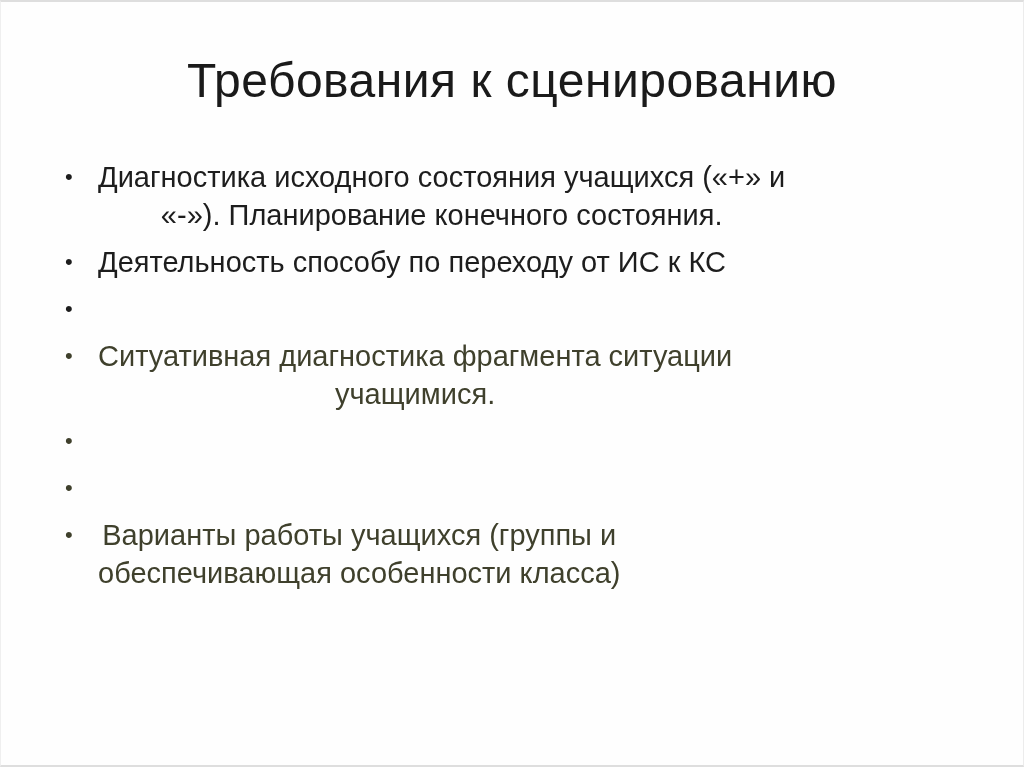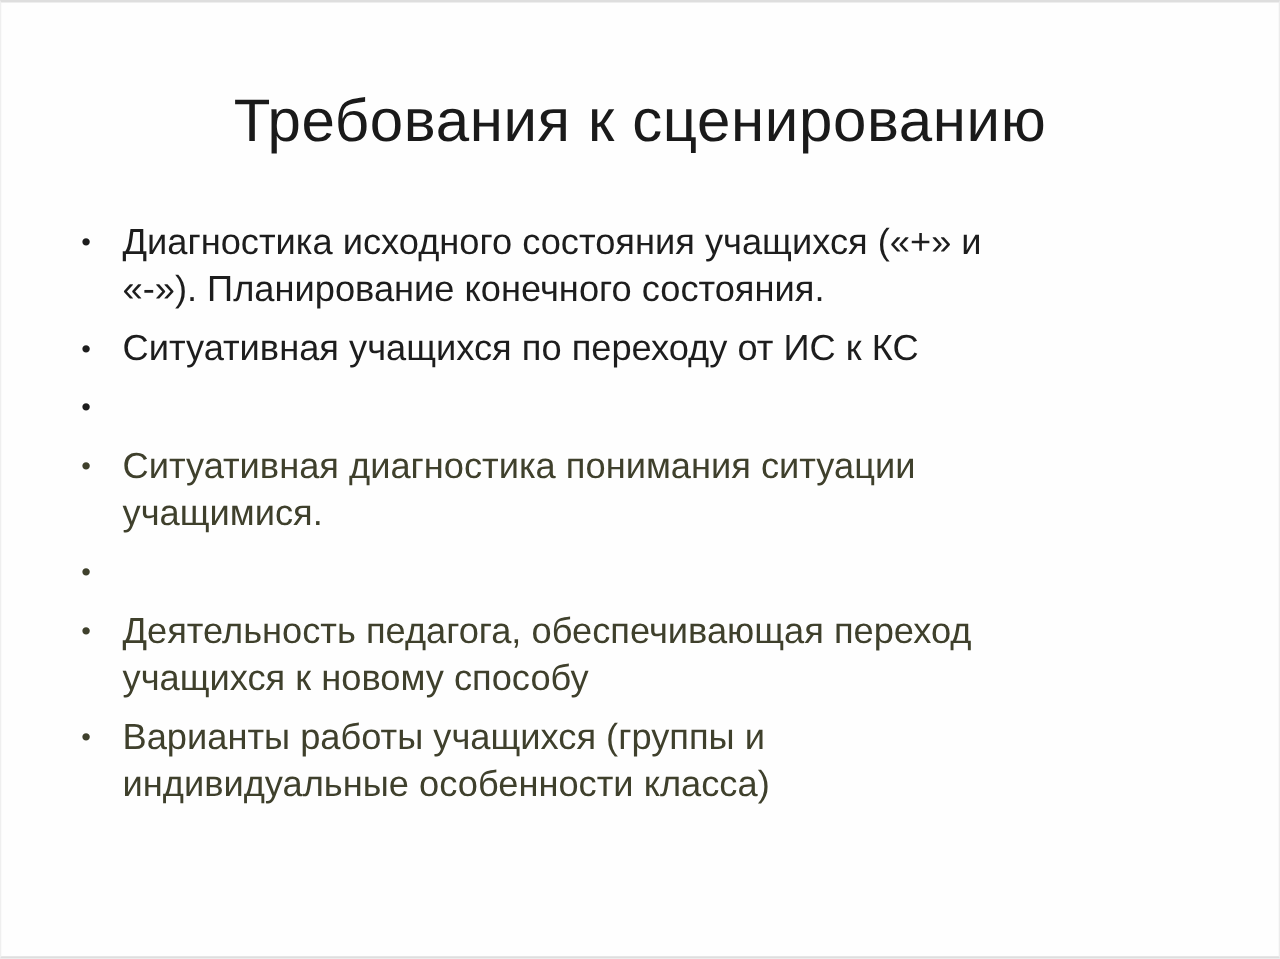--- a/index.html
+++ b/index.html
@@ -15,21 +15,21 @@
     font-family: "Liberation Sans", "DejaVu Sans", sans-serif;
   }
   .slide {
     width: 1024px;
     height: 767px;
     background: var(--background);
     border-top: 2px solid var(--border);
     border-bottom: 2px solid var(--border);
     border-left: 1px solid #efefef;
     border-right: 1px solid #ececec;
-    padding-top: 67px;
+    padding-top: 50px;
     overflow: hidden;
   }
   .slide-title {
     text-align: center;
     font-size: 48px;
     font-weight: 400;
     line-height: 1.2;
     color: var(--title-text);
     letter-spacing: 0.5px;
   }
@@ -49,53 +49,52 @@
   .bullet-item[data-color="black"] { color: var(--bullet-black); }
   .bullet-item[data-color="olive"] { color: var(--bullet-olive); }
   .bullet-marker {
     flex: 0 0 33px;
     font-size: 22px;
     line-height: 38px;
   }
   .bullet-text {
     white-space: pre-line;
     max-width: 900px;
+    text-align: center;
   }
 </style>
 </head>
 <body>
 
 <div class="slide">
   <h1 class="slide-title">Требования к сценированию</h1>
 
   <ul class="bullet-list">
     <li class="bullet-item" data-color="black">
       <span class="bullet-marker">•</span>
       <span class="bullet-text">Диагностика исходного состояния учащихся («+» и
 «-»). Планирование конечного состояния.</span>
     </li>
     <li class="bullet-item" data-color="black">
       <span class="bullet-marker">•</span>
-      <span class="bullet-text">Ситуативная учащихся по переходу от ИС к КС</span>
+      <span class="bullet-text">Деятельность способу по переходу от ИС к КС</span>
     </li>
     <li class="bullet-item" data-color="black">
       <span class="bullet-marker">•</span>
     </li>
     <li class="bullet-item" data-color="olive">
       <span class="bullet-marker">•</span>
-      <span class="bullet-text">Ситуативная диагностика понимания ситуации
+      <span class="bullet-text">Ситуативная диагностика фрагмента ситуации
 учащимися.</span>
     </li>
     <li class="bullet-item" data-color="olive">
       <span class="bullet-marker">•</span>
     </li>
     <li class="bullet-item" data-color="olive">
       <span class="bullet-marker">•</span>
-      <span class="bullet-text">Деятельность педагога, обеспечивающая переход
-учащихся к новому способу</span>
     </li>
     <li class="bullet-item" data-color="olive">
       <span class="bullet-marker">•</span>
       <span class="bullet-text">Варианты работы учащихся (группы и
-индивидуальные особенности класса)</span>
+обеспечивающая особенности класса)</span>
     </li>
   </ul>
 </div>
 
 </body></html>

